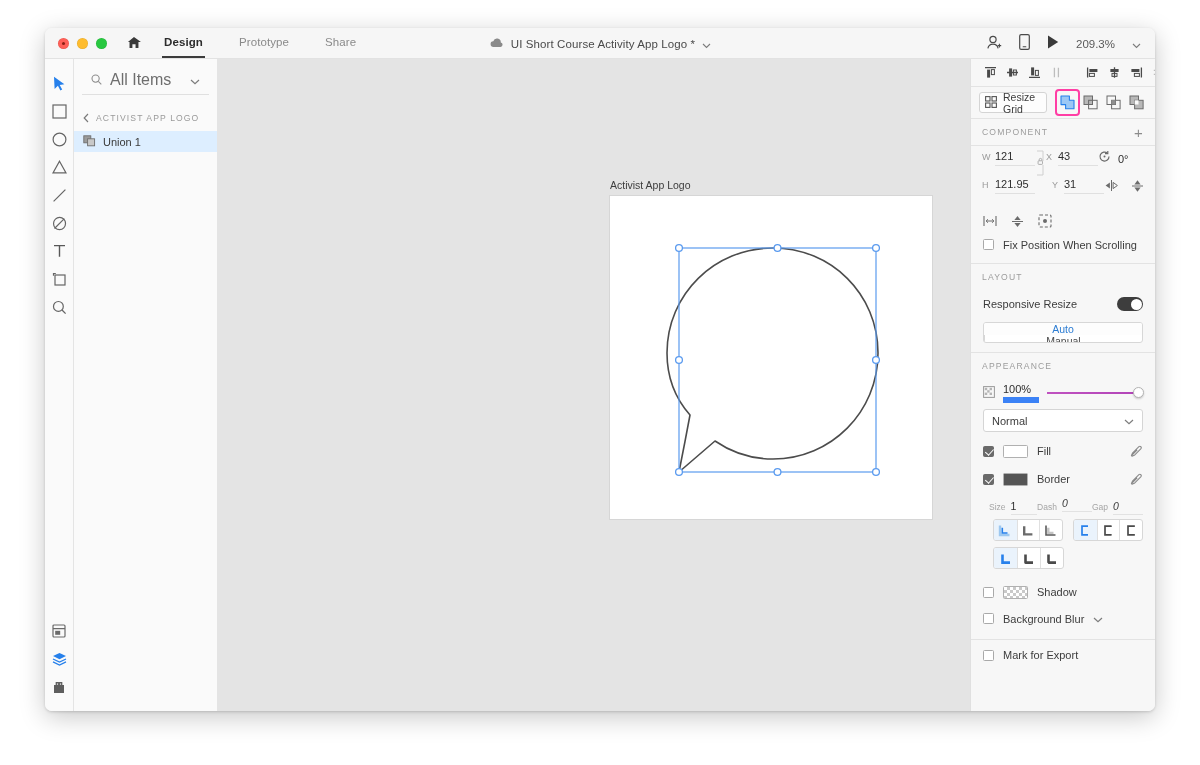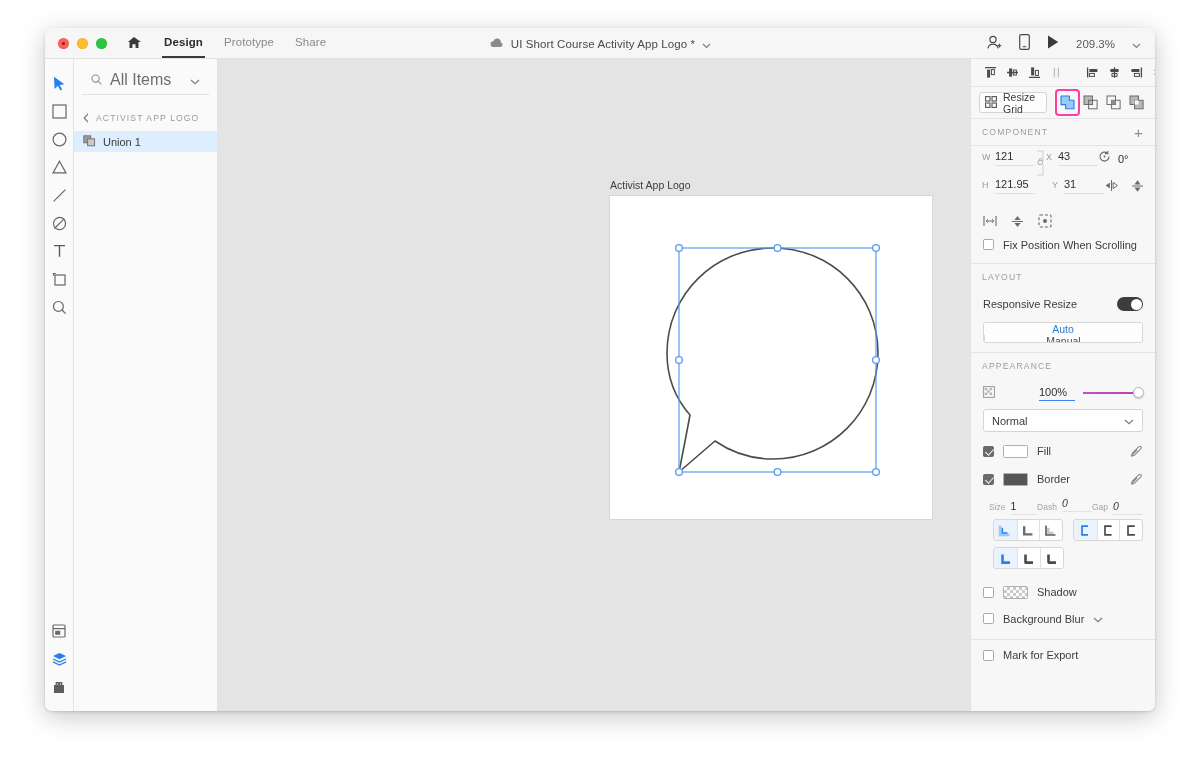--- a/index.html
+++ b/index.html
@@ -32,21 +32,21 @@
     position: relative;
   }
   .traffic { display: flex; gap: 8px; padding-left: 13px; align-items: center; }
   .dot { width: 11px; height: 11px; border-radius: 50%; display:block; }
   .dot.red { background:#ff5f57; box-shadow: inset 0 0 0 .5px rgba(0,0,0,.09); }
   .dot.yellow { background:#febc2e; box-shadow: inset 0 0 0 .5px rgba(0,0,0,.09); }
   .dot.green { background:#28c840; box-shadow: inset 0 0 0 .5px rgba(0,0,0,.09); }
   .dot.red::after{content:"";display:block;width:3px;height:3px;border-radius:50%;background:#8b1f14;margin:4px auto;}
 
   #home-btn { margin-left: 20px; display:flex; align-items:center; }
-  #mode-tabs { display:flex; align-items:center; gap: 21px; margin-left: 22px; }
+  #mode-tabs { display:flex; align-items:center; gap: 36px; margin-left: 22px; }
   .mode-tab {
     font-size: 11.5px; color: #8a8a8a; cursor: default;
     padding-bottom: 3px; position: relative; letter-spacing: .1px;
   }
   .mode-tab.active { color: #2c2c2c; font-weight: 600; }
   .mode-tab.active::after {
     content:""; position:absolute; left:-2px; right:-2px; bottom:-7px;
     height: 2px; background: #3b3b3b;
   }
 
@@ -179,21 +179,21 @@
   #responsive-row { display:flex; align-items:center; justify-content: space-between; padding: 0 12px; height: 28px; }
   .toggle { width: 26px; height: 14px; border-radius: 7px; background: #3d3d3d; position: relative; cursor:default; }
   .toggle::after { content:""; position:absolute; right:1.5px; top:1.5px; width:11px; height:11px; border-radius:50%; background:#fff; }
   #segmented { display:flex; margin: 4px 12px 0 12px; height: 21px; border:1px solid #d7d7d7; border-radius:3px; overflow:hidden; background:#fff;flex-direction:column; }
   .seg { flex:1; display:flex; align-items:center; justify-content:center; font-size:10.5px; color:#4a4a4a; cursor:default; }
   .seg.active { color: #2b7cd3; background: #fdfdfd; }
   .seg + .seg { border-left: 1px solid #d7d7d7; }
 
   
   #opacity-row { display:flex; align-items:center; gap: 8px; padding: 2px 12px 0 12px; height: 26px; }
-  #opacity-val { font-size:11px; color:#2e2e2e; border-bottom:1px solid #3b82f6; padding-bottom:2px; width: 36px; margin-left: 36px; }
+  #opacity-val { font-size:11px; color:#2e2e2e; border-bottom:6px solid #3b82f6; padding-bottom:2px; width: 36px; }
   #opacity-track { flex:1; height: 2px; background: linear-gradient(90deg,#c052c0,#b244b8); position: relative; margin-right: 4px; }
   #opacity-knob { position:absolute; right:-5px; top:-5px; width:11px; height:11px; border-radius:50%; background:#fff; border:1px solid #b4b4b4; box-shadow: 0 1px 2px rgba(0,0,0,.18); cursor:default; }
 
   #blend-select {
     margin: 4px 12px 0 12px; height: 23px; border:1px solid #d5d5d5; border-radius: 3px;
     background:#fff; display:flex; align-items:center; justify-content: space-between;
     padding: 0 8px; font-size: 11px; color:#3c3c3c; cursor:default;
   }
 
   .swatch-row { display:flex; align-items:center; gap: 9px; padding: 0 12px; height: 28px; }

